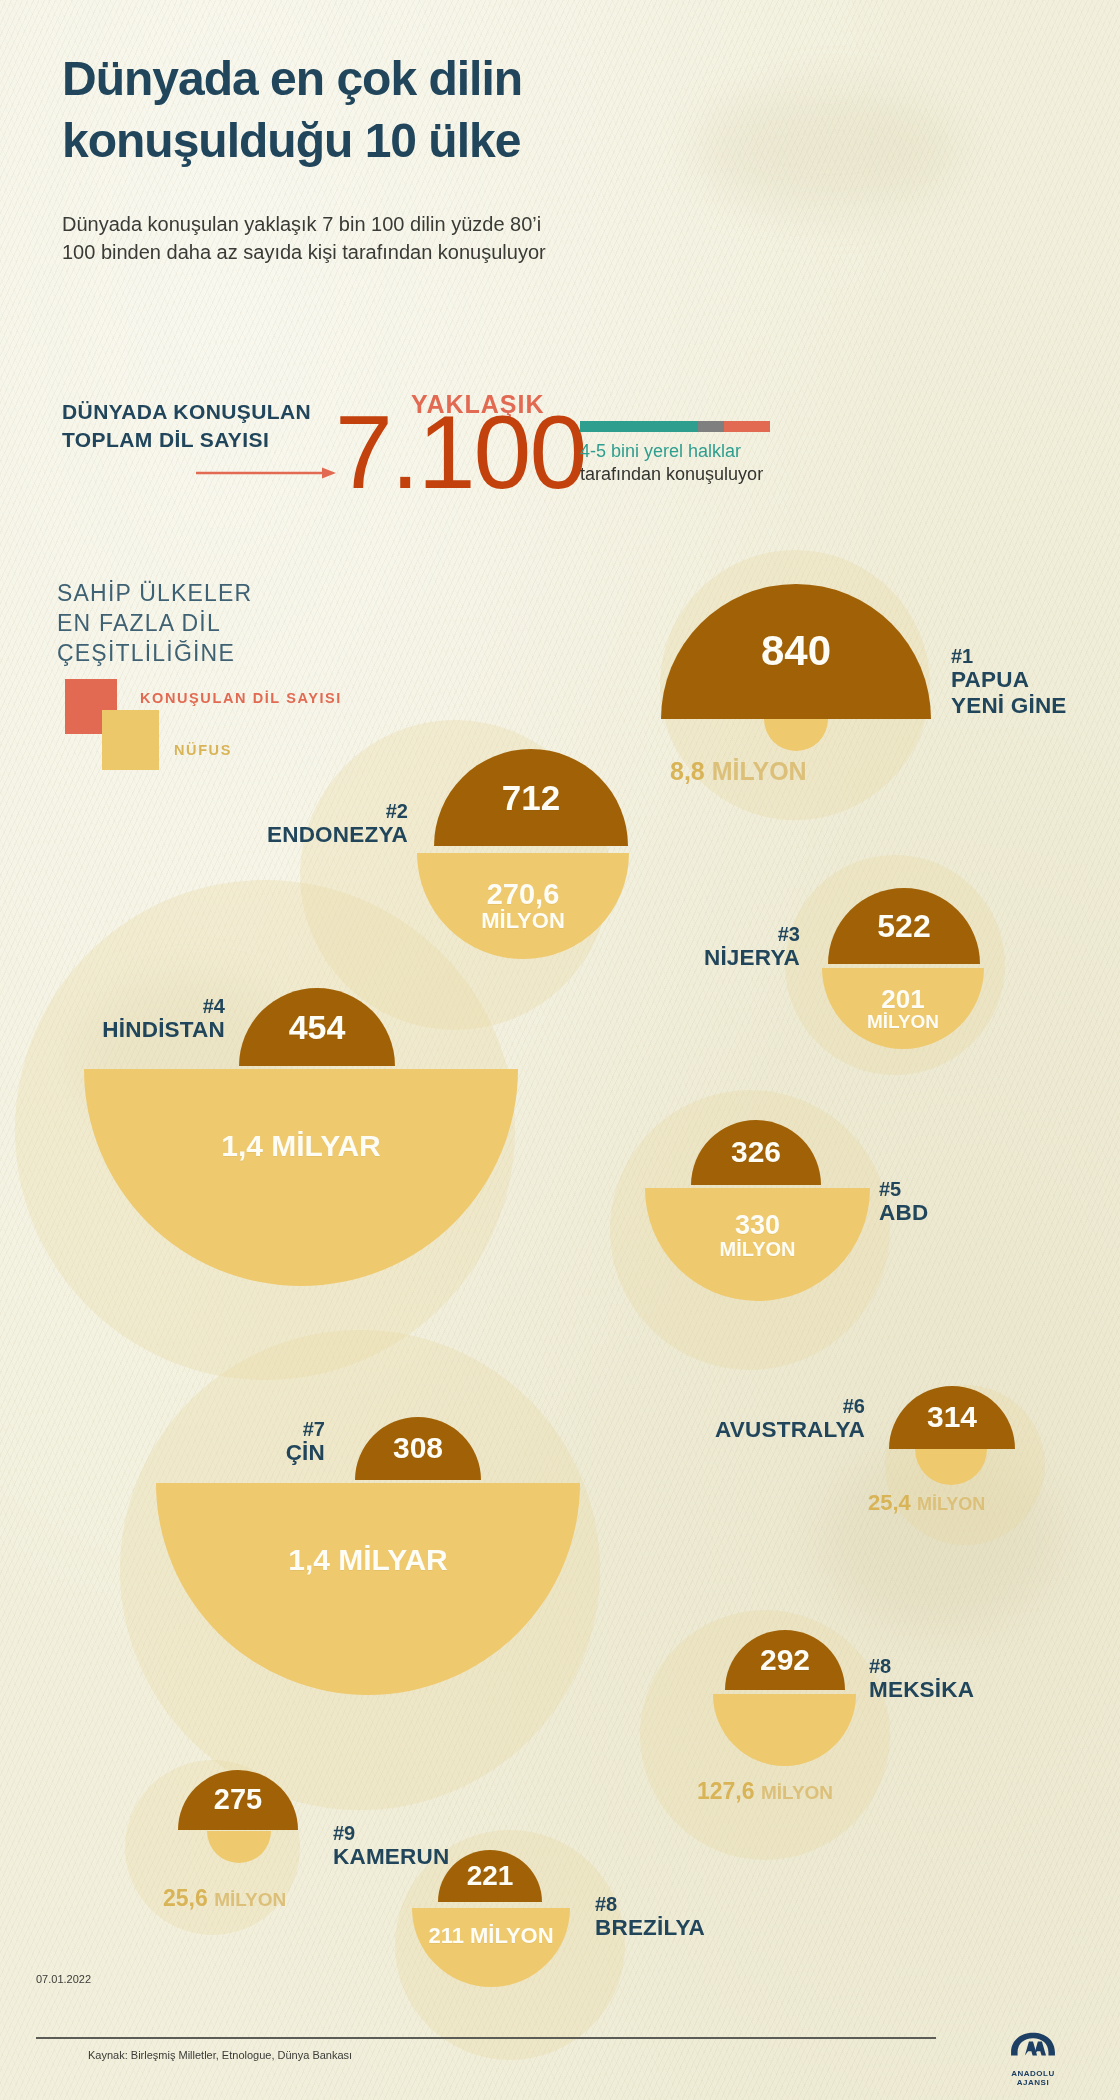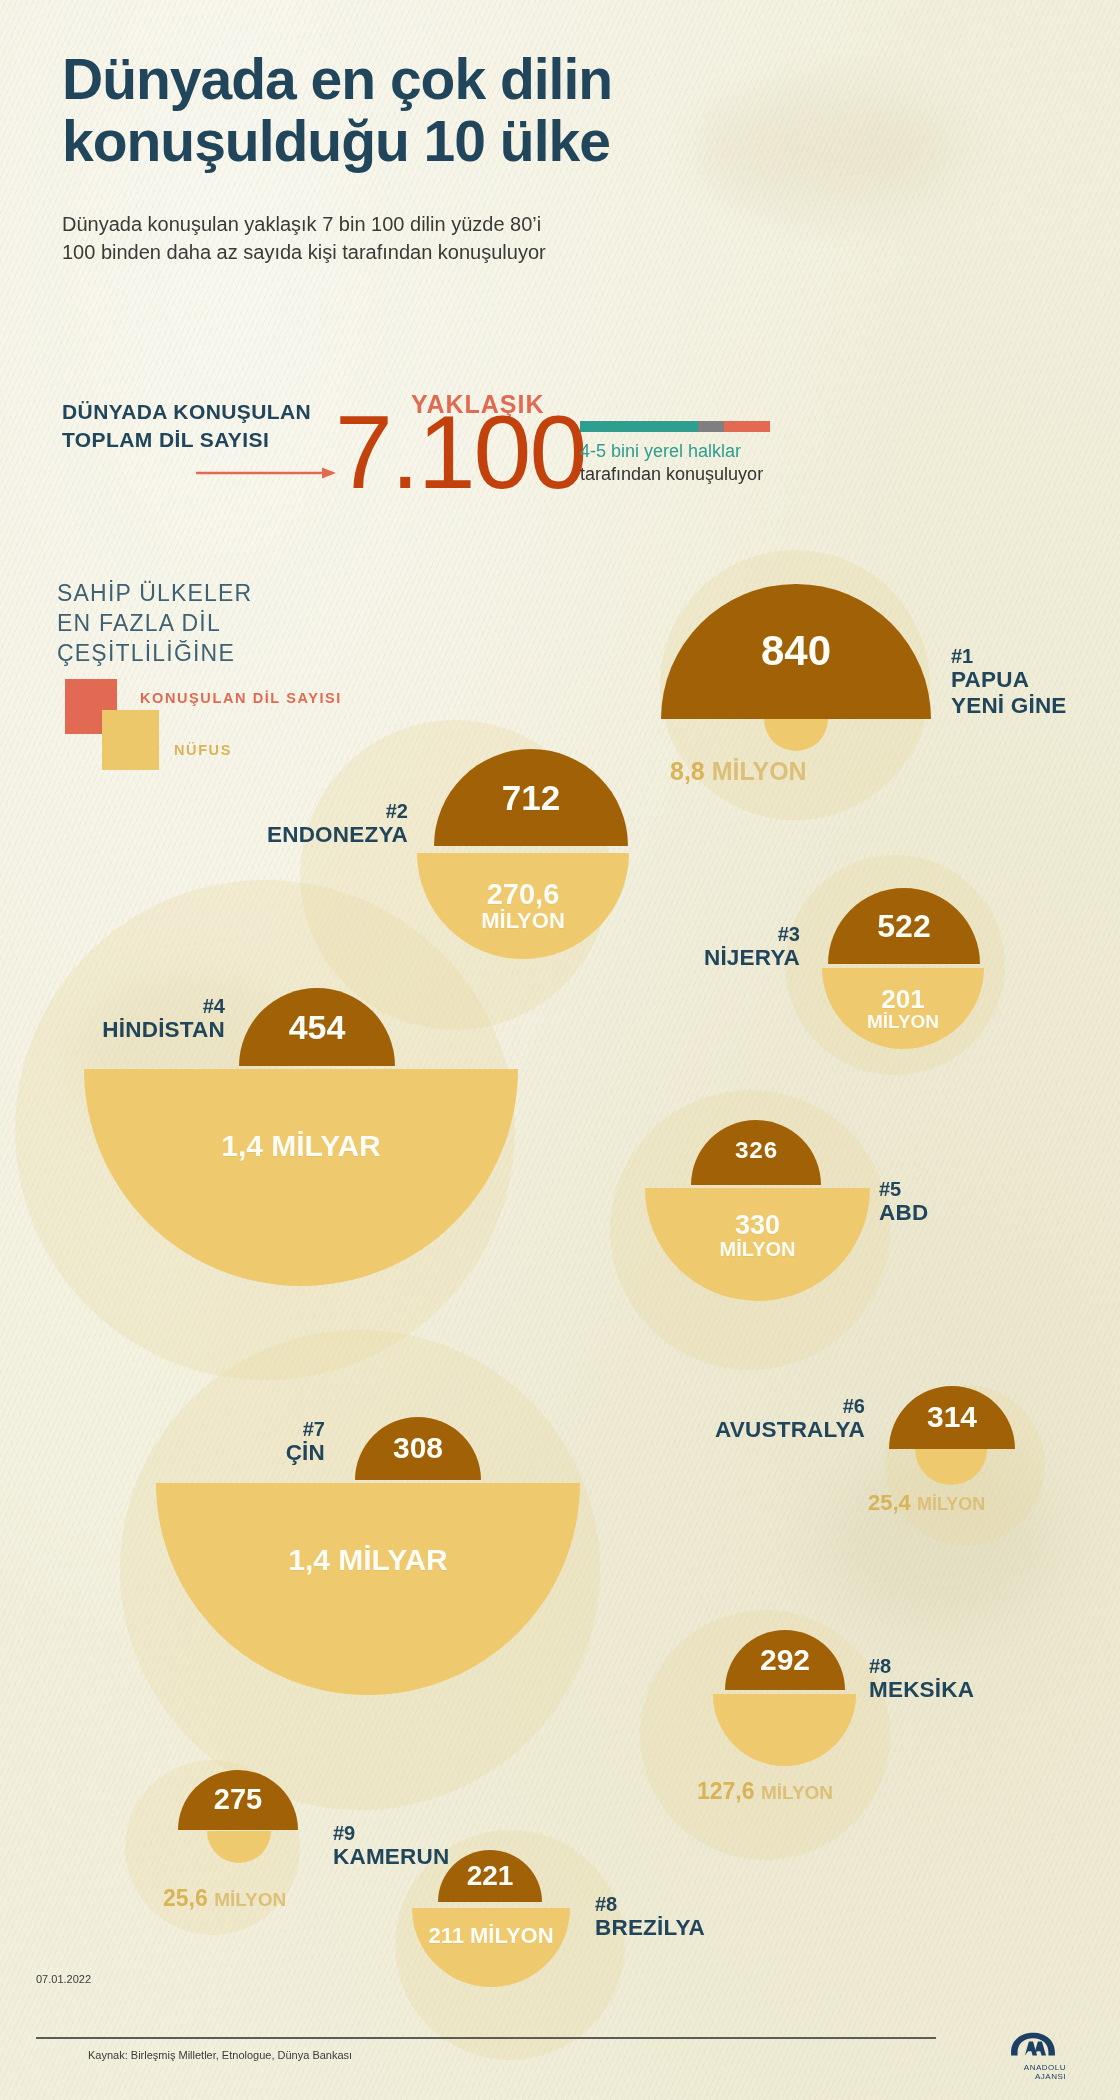--- a/index.html
+++ b/index.html
@@ -18,21 +18,21 @@
       radial-gradient(ellipse at 20% 12%, rgba(255,255,255,.55), rgba(255,255,255,0) 55%),
       radial-gradient(ellipse at 85% 70%, rgba(214,203,160,.25), rgba(255,255,255,0) 60%);
   }
   .smudge{position:absolute;border-radius:50%;background:rgba(205,192,150,.18);filter:blur(22px);z-index:0;}
 
   .canvas{position:absolute;inset:0;z-index:2;}
 
   
   .title{
     position:absolute;left:62px;top:48px;width:760px;
-    font-size:57px;line-height:62px;font-weight:bold;
+    font-size:48px;line-height:62px;font-weight:bold;
     letter-spacing:-1px;color:#21465c;
   }
   .subtitle{
     position:absolute;left:62px;top:210px;width:700px;
     font-size:20px;line-height:28px;color:#3a3a36;font-weight:500;
   }
 
   
   .tot-label{
     position:absolute;left:62px;top:398px;width:300px;
@@ -104,21 +104,21 @@
   }
   .rank .num{display:block;font-size:20px;}
   .rank .nm{display:block;font-size:22.5px;letter-spacing:.2px;}
   .rank.ralign{text-align:right;}
 
   
   .foot-rule{position:absolute;left:36px;top:2037px;width:900px;height:2px;background:#5c5c56;}
   .foot-date{position:absolute;left:36px;top:1973px;font-size:11px;color:#3b3b37;font-weight:500;}
   .foot-src{position:absolute;left:88px;top:2049px;font-size:11px;color:#3b3b37;font-weight:500;}
   .aa-logo{position:absolute;left:1000px;top:2030px;width:66px;text-align:center;}
-  .aa-logo .aa-name{font-size:8px;letter-spacing:.5px;color:#1d3f63;font-weight:normal;margin-top:1px;text-align:right;}
+  .aa-logo .aa-name{font-size:8px;letter-spacing:.5px;color:#1d3f63;font-weight:bold;margin-top:7px;}
 </style>
 </head>
 <body>
 
 <div class="paper-texture"></div>
 <div class="smudge" style="left:700px;top:90px;width:260px;height:120px;"></div>
 <div class="smudge" style="left:80px;top:980px;width:220px;height:160px;"></div>
 <div class="smudge" style="left:820px;top:1450px;width:240px;height:180px;"></div>
 
 <div class="halo" style="left:660px;top:550px;width:270px;height:270px;"></div>
@@ -225,21 +225,21 @@
       <span class="val-in" style="font-size:30px;margin-top:-62px;">1,4 MİLYAR</span>
     </div>
     <div class="rank ralign" style="left:-10px;top:995px;width:235px;">
       <span class="num">#4</span>
       <span class="nm">HİNDİSTAN</span>
     </div>
   </div>
 
   <div class="item">
     <div class="top-half" style="left:691px;top:1120px;width:130px;height:65px;">
-      <span class="val-in" style="font-size:24px;font-family:Liberation Mono, monospace;">326</span>
+      <span class="val-in" style="font-size:30px;">326</span>
     </div>
     <div class="bot-half" style="left:645px;top:1188px;width:225px;height:113px;">
       <span class="val-in" style="font-size:27px;margin-top:-18px;">
         <span style="display:block;">330</span>
         <span style="display:block;font-size:20px;">MİLYON</span>
       </span>
     </div>
     <div class="rank" style="left:879px;top:1178px;">
       <span class="num">#5</span>
       <span class="nm">ABD</span>

